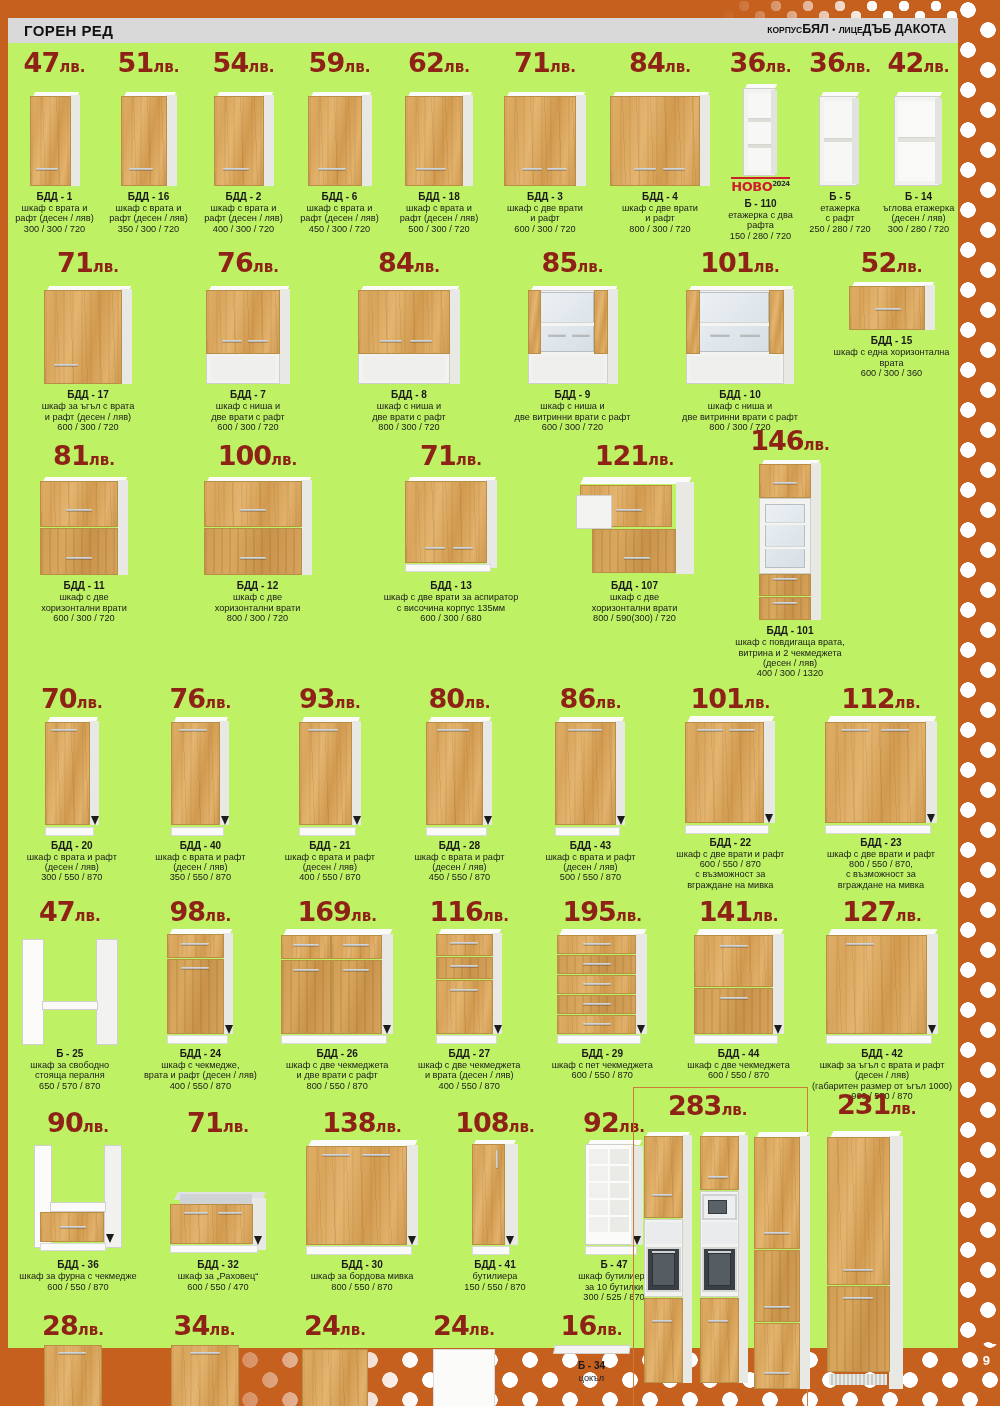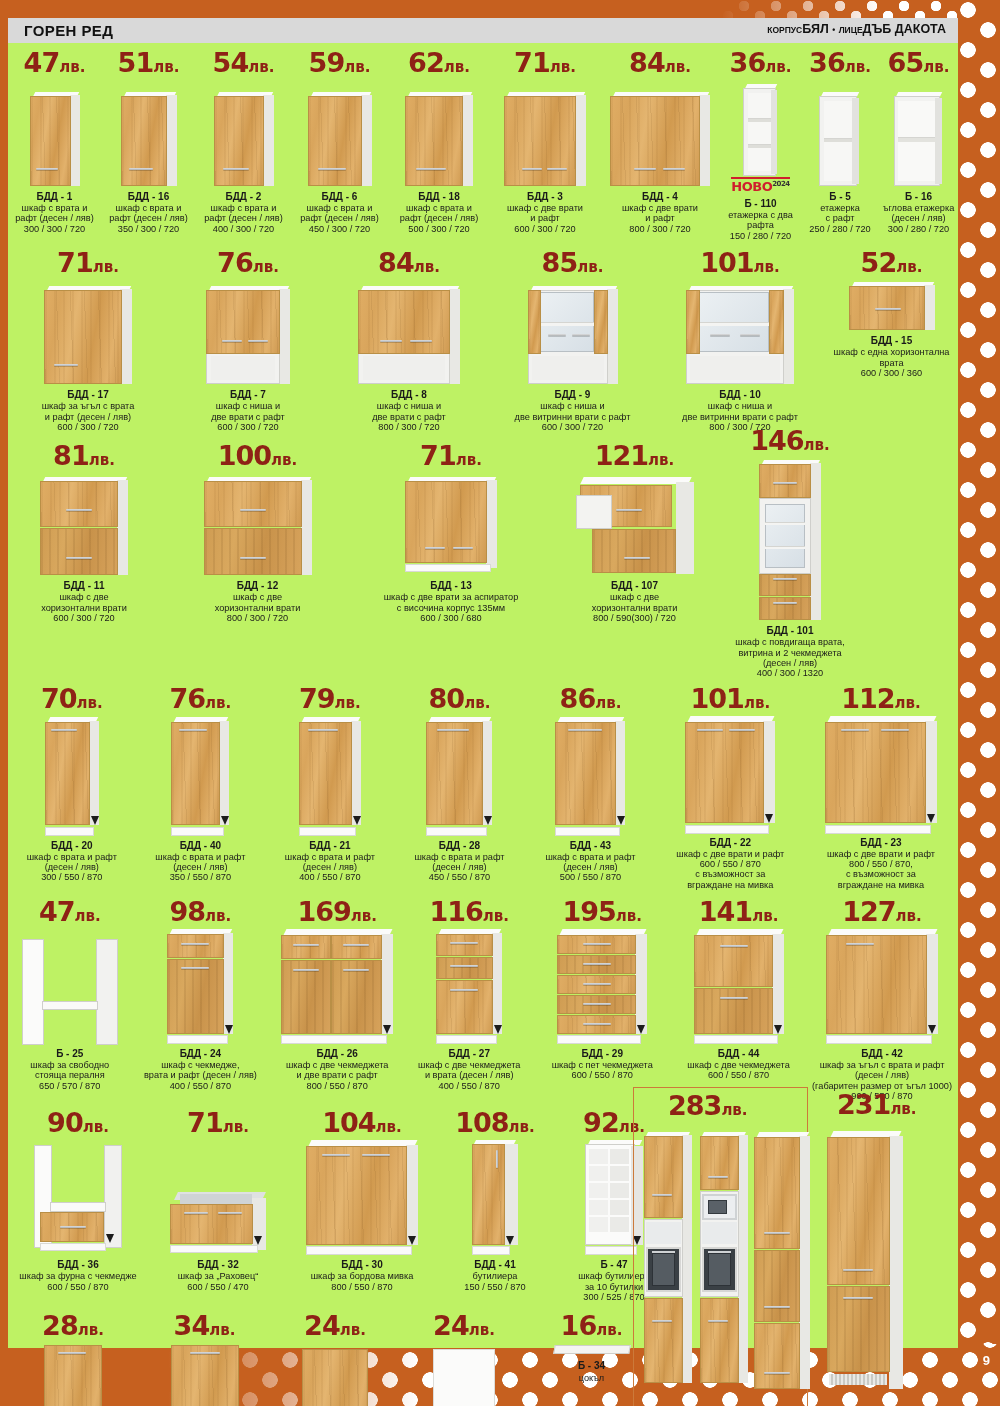--- a/index.html
+++ b/index.html
@@ -351,32 +351,32 @@
         </div>
         <div class="cap">
           <span class="code">Б - 5</span>
           <span>етажерка</span><br>
           <span>с рафт</span>
           <span class="dim">250 / 280 / 720</span>
         </div>
       </div>
 
       <div class="cell" style="width:79px;">
-        <div class="price"><span>65</span><span class="cur">лв.</span></div>
+        <div class="price"><span>42</span><span class="cur">лв.</span></div>
         <div class="art" style="height:112px;">
           <div class="cab" style="width:50px;height:96px;">
             <div class="top" style="left:3px;top:0;width:44px;height:5px;transform:skewX(-26deg);"></div>
             <div class="body" style="left:0;top:4px;width:46px;height:90px;"></div>
             <div class="inner" style="left:4px;top:9px;width:37px;height:80px;background:#f9f9f7;"></div>
             <div class="shelf" style="left:4px;top:45px;width:37px;height:5px;background:#e3e3de;"></div>
             <div class="side" style="left:41px;top:6px;width:7px;height:86px;background:#e2e2de;"></div>
           </div>
         </div>
         <div class="cap">
-          <span class="code">Б - 16</span>
+          <span class="code">Б - 14</span>
           <span>ъглова етажерка</span><br>
           <span>(десен / ляв)</span>
           <span class="dim">300 / 280 / 720</span>
         </div>
       </div>
     </div>
 
     <div class="row" style="margin-top:8px;">
 
       <div class="cell" style="width:160px;">
@@ -654,21 +654,21 @@
         </div>
         <div class="cap">
           <span class="code">БДД - 40</span>
           <span>шкаф с врата и рафт</span><br>
           <span>(десен / ляв)</span>
           <span class="dim">350 / 550 / 870</span>
         </div>
       </div>
 
       <div class="cell" style="width:132px;">
-        <div class="price"><span>79</span><span class="cur">лв.</span></div>
+        <div class="price"><span>93</span><span class="cur">лв.</span></div>
         <div class="art" style="height:125px;">
           <div class="cab" style="width:62px;height:120px;">
             <div class="top" style="left:4px;top:0;width:56px;height:5px;transform:skewX(-26deg);"></div>
             <div class="side" style="left:52px;top:4px;width:10px;height:104px;"></div>
             <div class="wood" style="left:0;top:5px;width:53px;height:103px;"></div>
             <div class="hndl" style="left:9px;top:12px;width:30px;"></div>
             <div class="plinth" style="left:0;top:110px;width:57px;height:9px;"></div>
             <div class="foot" style="left:54px;top:99px;"></div>
           </div>
         </div>
@@ -964,21 +964,21 @@
             </div>
           </div>
           <div class="cap">
             <span class="code">БДД - 32</span>
             <span>шкаф за „Раховец“</span>
             <span class="dim">600 / 550 / 470</span>
           </div>
         </div>
 
         <div class="cell" style="width:148px;">
-          <div class="price"><span>104</span><span class="cur">лв.</span></div>
+          <div class="price"><span>138</span><span class="cur">лв.</span></div>
           <div class="art" style="height:120px;">
             <div class="cab" style="width:112px;height:116px;">
               <div class="top" style="left:4px;top:0;width:106px;height:6px;transform:skewX(-26deg);"></div>
               <div class="side" style="left:100px;top:5px;width:12px;height:100px;"></div>
               <div class="wood" style="left:0;top:6px;width:101px;height:99px;"></div>
               <div class="hndl" style="left:16px;top:14px;width:28px;"></div>
               <div class="hndl" style="left:56px;top:14px;width:28px;"></div>
               <div class="plinth" style="left:0;top:106px;width:106px;height:9px;"></div>
               <div class="foot" style="left:102px;top:96px;"></div>
             </div>

